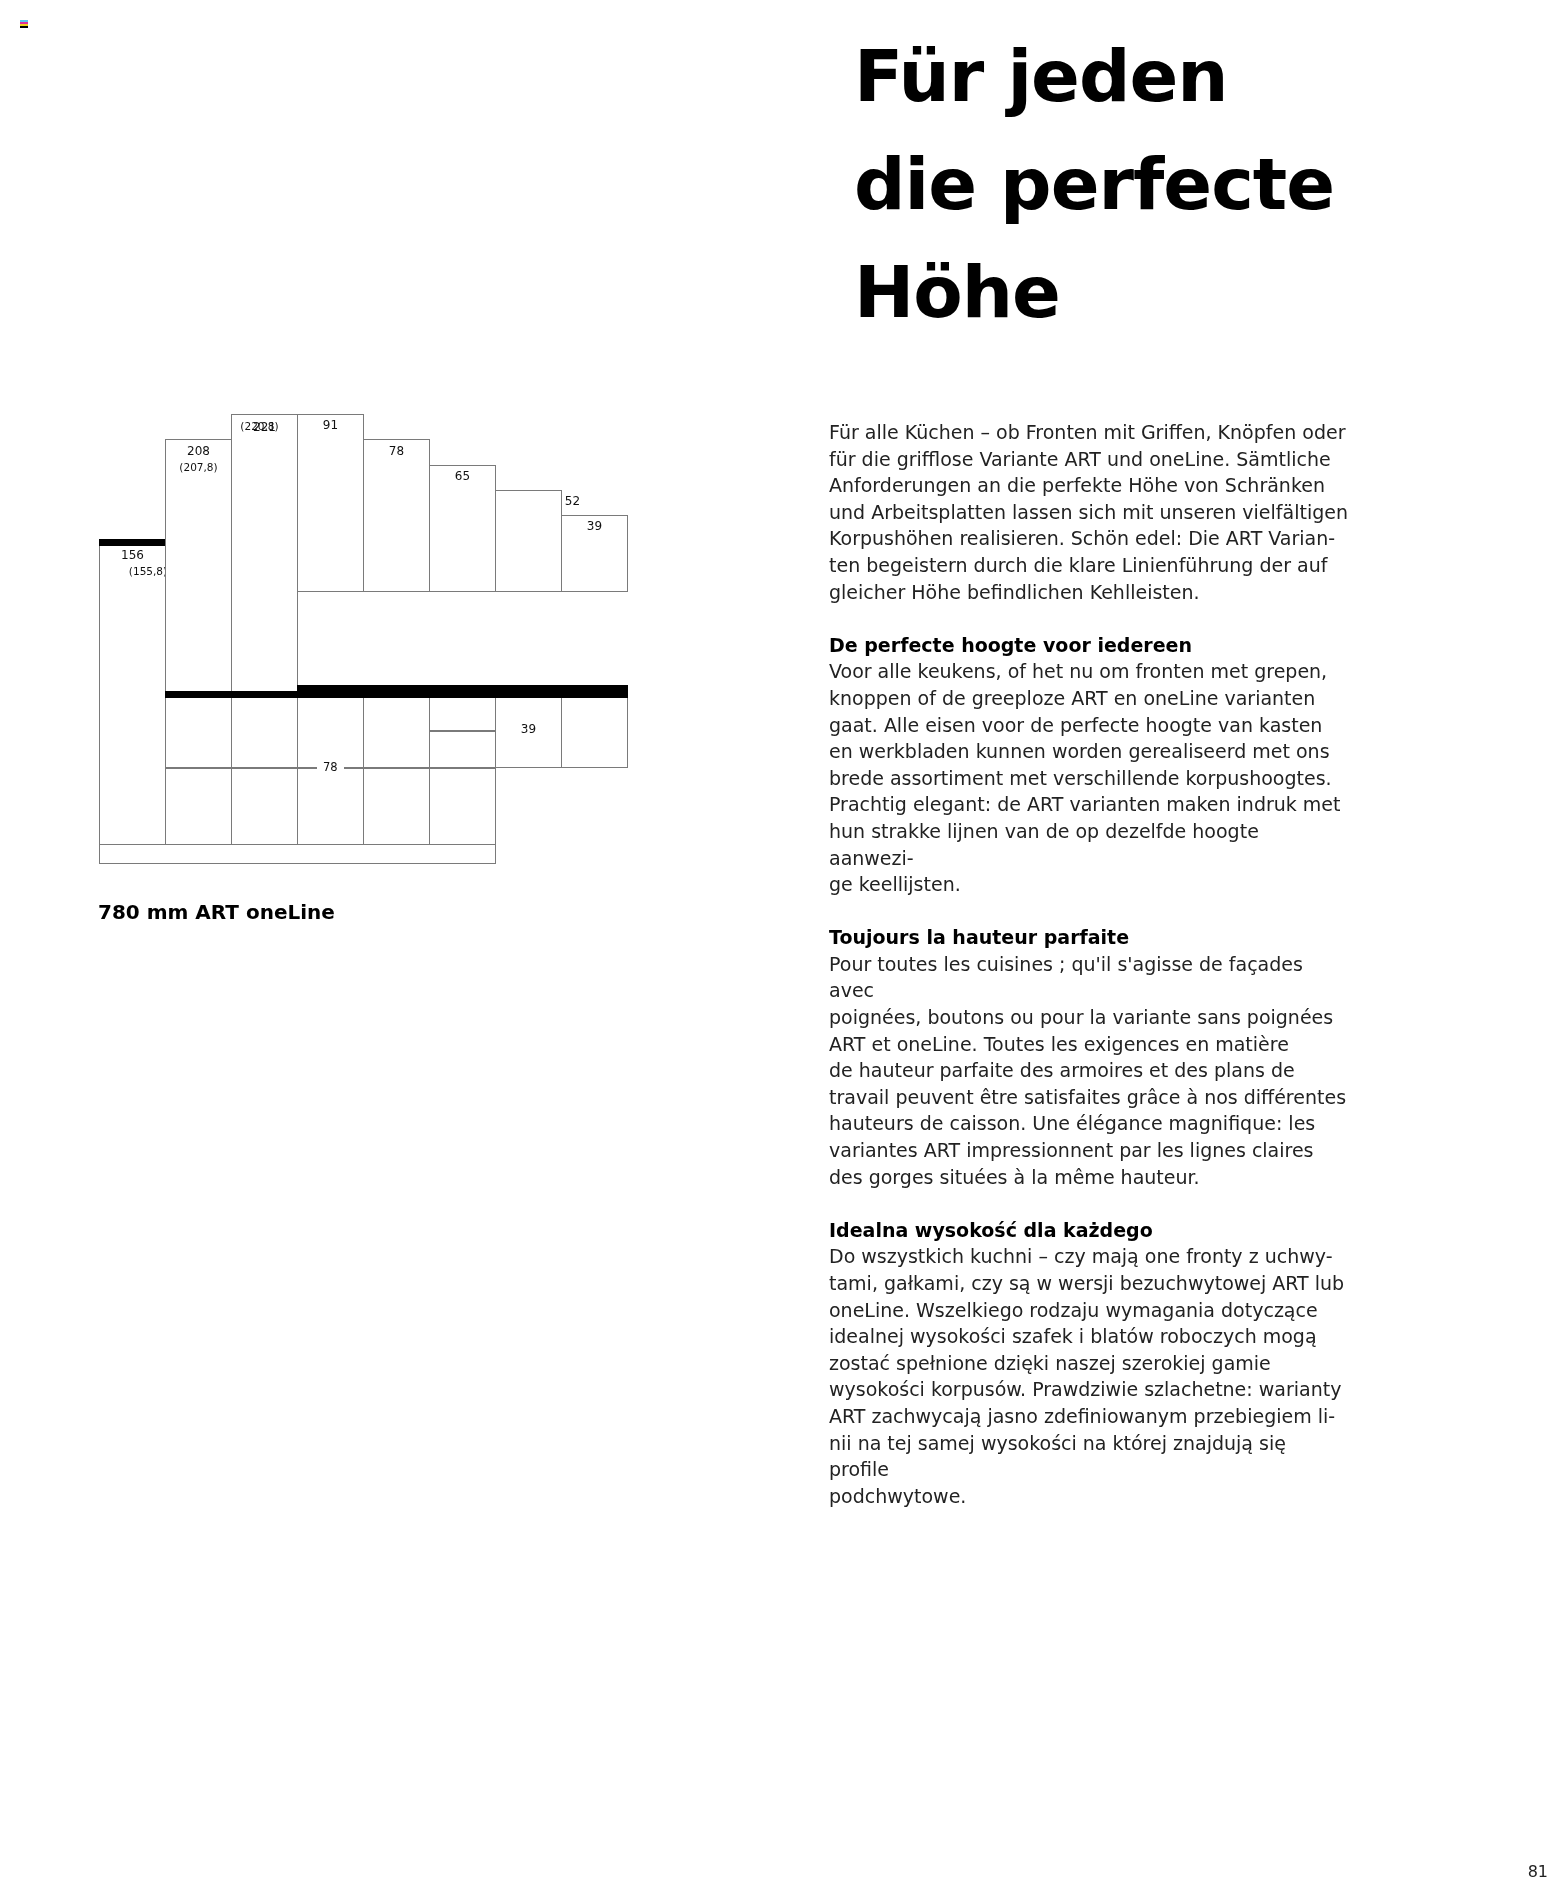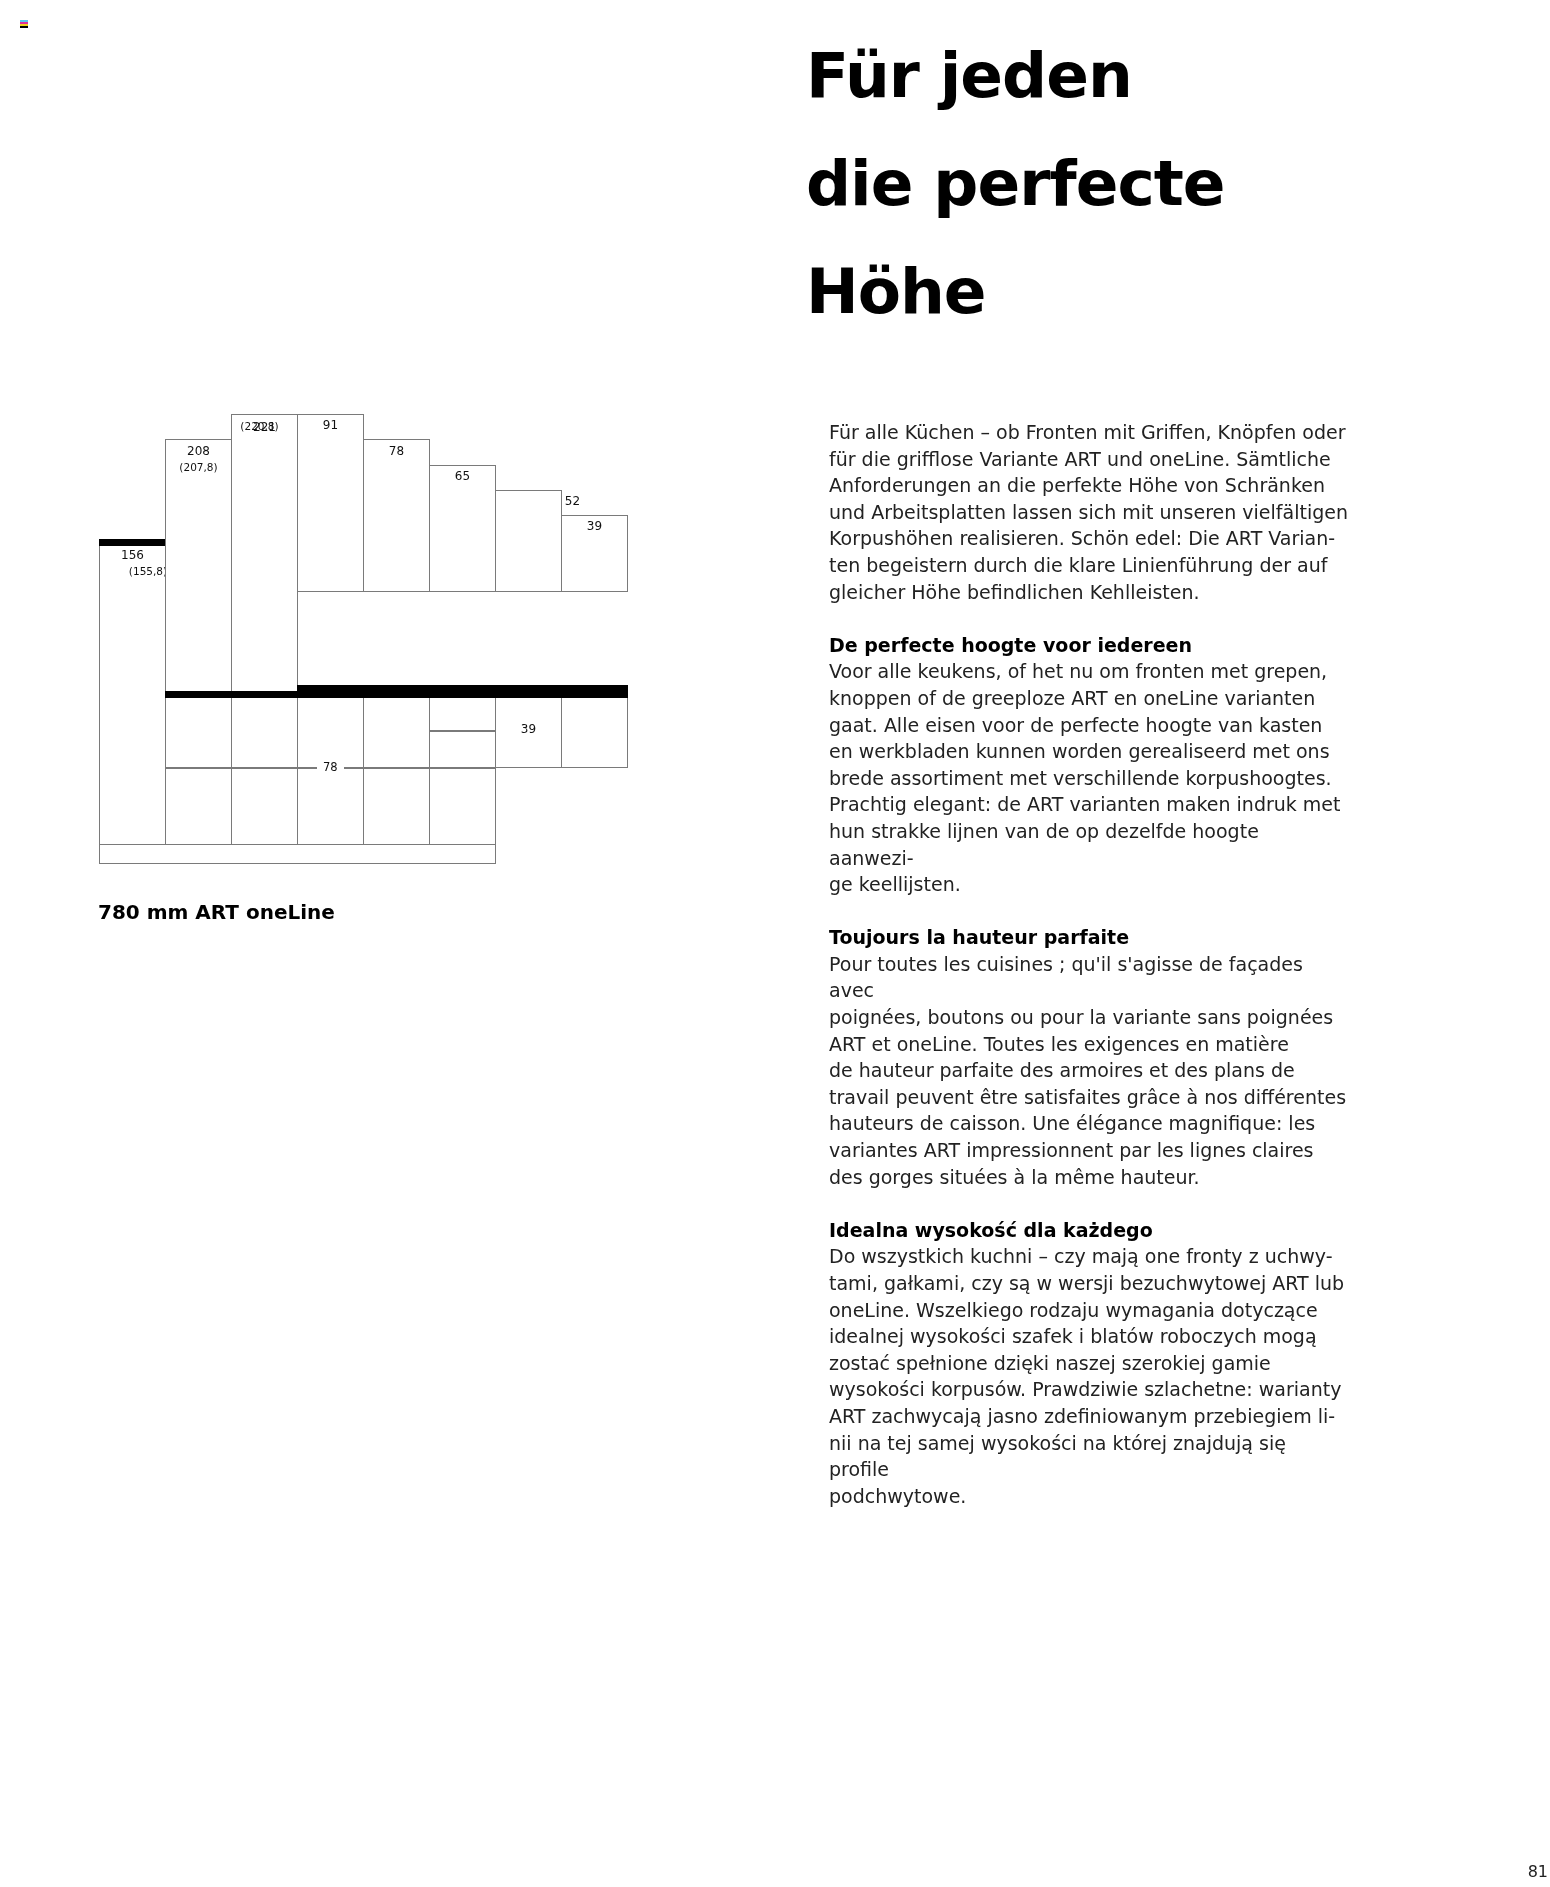--- a/index.html
+++ b/index.html
@@ -3,23 +3,23 @@
 <meta charset="utf-8">
 <style>
   html, body { margin: 0; padding: 0; background: #ffffff; }
   body {
     width: 1550px; height: 1887px; position: relative; overflow: hidden;
     font-family: "DejaVu Sans", sans-serif; color: #111;
   }
   .cmyk-mark { position: absolute; left: 20px; top: 20px; width: 8px; height: 8px; }
   .cmyk-mark span { display: block; height: 2px; width: 8px; }
   .headline {
-    position: absolute; left: 806px; top: 22px; margin: 0;
+    position: absolute; left: 854px; top: 22px; margin: 0;
     font-family: "DejaVu Sans", sans-serif; font-weight: 700;
-    font-size: 63px; line-height: 108px; letter-spacing: -1px; color: #000;
+    font-size: 72px; line-height: 108px; letter-spacing: -1px; color: #000;
   }
   .body-col {
     position: absolute; left: 829px; top: 419px; width: 520px;
     font-family: "DejaVu Sans", sans-serif; font-size: 19px; line-height: 26.6px;
     color: #222;
   }
   .body-col p { margin: 0 0 26.6px 0; white-space: pre-line; }
   .body-col h3 { margin: 0; font-size: 19px; line-height: 26.6px; font-weight: 700; color: #000; }
   .diagram { position: absolute; left: 0; top: 0; width: 700px; height: 900px; }
   .box { position: absolute; border: 1.5px solid #7a7a7a; box-sizing: border-box; background: #fff; }

